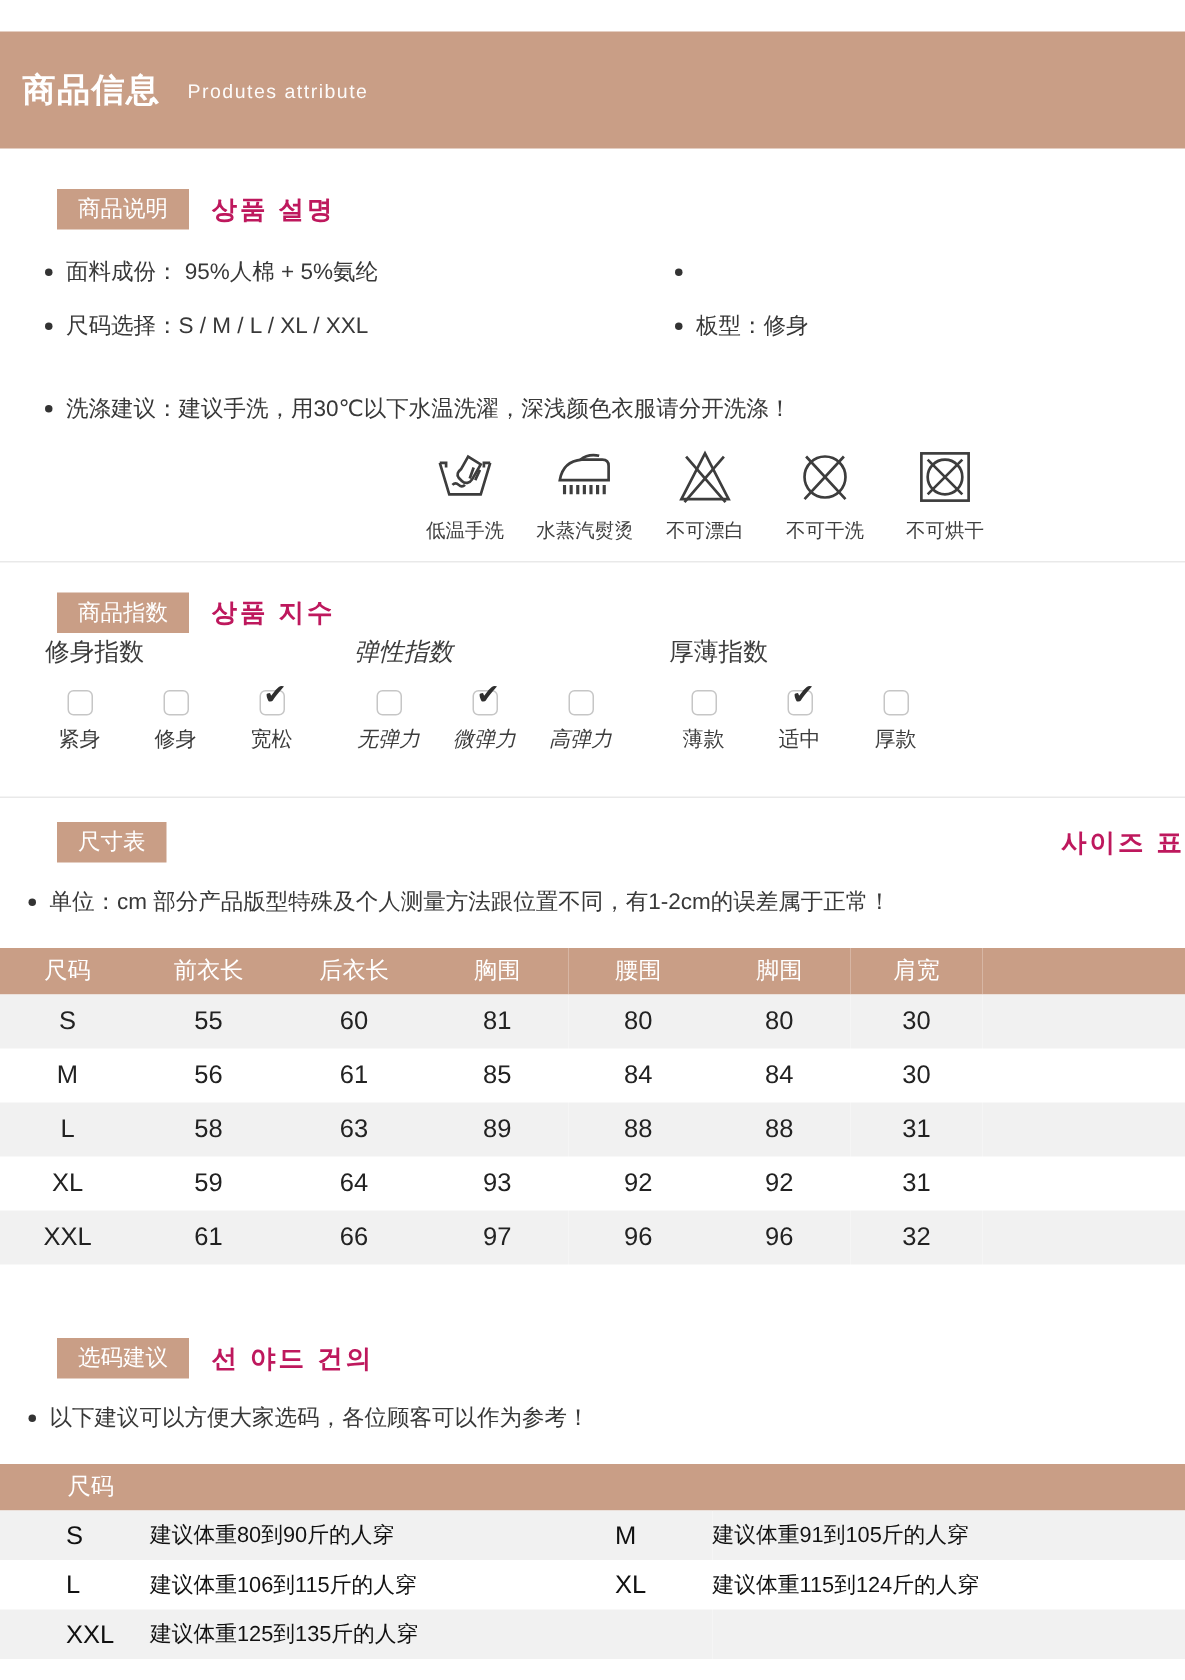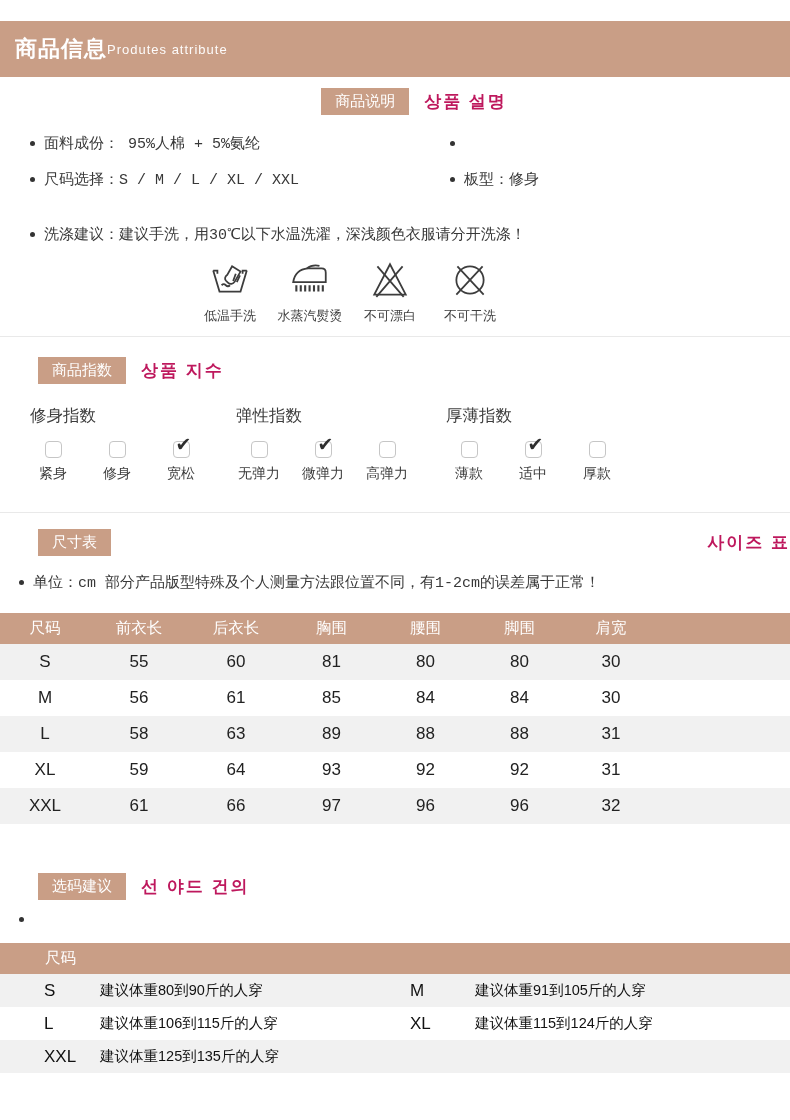--- a/index.html
+++ b/index.html
@@ -10,55 +10,55 @@
   }
   *{margin:0;padding:0;box-sizing:border-box;}
   html,body{background:#fff;}
   body{
     width:790px;height:1120px;overflow:hidden;position:relative;
     font-family:"Liberation Sans","DejaVu Sans",sans-serif;color:var(--text);
   }
   
   .top-gap{height:21px;}
   .banner{
-    height:56px;background:var(--accent);display:flex;align-items:center;
-    padding-left:15px;color:#fff;
+    height:78px;background:var(--accent);display:flex;align-items:center;
+    padding-left:15px;gap:18px;color:#fff;
   }
   .banner .cn{font-size:22px;font-weight:bold;letter-spacing:1px;}
   .banner .en{font-size:13px;font-weight:normal;letter-spacing:1px;opacity:.97;}
   
   .sec-head{display:flex;align-items:center;padding-left:38px;}
   .badge{
     background:var(--accent);color:#fff;font-size:15px;
     padding:4px 14px;display:inline-block;
   }
   .kor{font-size:17px;font-weight:bold;color:#be185d;margin-left:15px;letter-spacing:2px;}
   
-  .bullet{display:flex;align-items:center;font-size:15px;color:#383838;font-family:Liberation Mono, monospace;}
+  .bullet{display:flex;align-items:center;font-size:15px;color:#383838;}
   .dot{width:5px;height:5px;border-radius:50%;background:#333;margin-right:9px;flex:0 0 auto;}
   .desc-grid{
     display:grid;grid-template-columns:420px 1fr;row-gap:17px;
     padding-left:30px;margin-top:19px;
   }
   .wash-row{padding-left:30px;margin-top:36px;}
   
   .care-row{
-    margin-left:190px;width:480px;display:flex;justify-content:flex-start;
+    margin-left:190px;width:480px;display:flex;justify-content:flex-end;
     margin-top:15px;
   }
   .care{display:flex;flex-direction:column;align-items:center;gap:6px;width:80px;}
   .care svg{display:block;}
   .care .lbl{font-size:13px;color:#3f3f3f;white-space:nowrap;}
   
   .divider{border-top:1px solid #e9e9e9;margin-top:11px;}
   .divider2{border-top:1px solid #e9e9e9;margin-top:29px;}
   
-  .idx-row{display:flex;padding-left:30px;margin-top:21px;}
+  .idx-row{display:flex;padding-left:30px;margin-top:2px;}
   .idx-group .g-title{font-size:16.5px;color:#3d3d3d;margin-bottom:14px;}
-  .g1{width:206px;}.g2{width:210px;}.g3{width:205px;}.g4{flex:1;}
+  .g1{width:206px;}.g2{width:210px;font-style:italic;}.g3{width:205px;}.g4{flex:1;}
   .opts{display:flex;gap:18px;}
   .opt{display:flex;flex-direction:column;align-items:center;gap:7px;min-width:46px;}
   .g4 .opt{min-width:50px;}
   .cb{
     position:relative;width:17px;height:17px;border:1px solid #c6c6c6;
     border-radius:4px;background:#fff;display:inline-block;cursor:pointer;
   }
   .cb.checked::after{
     content:"✔";position:absolute;top:-9px;left:2px;
     font-size:19px;font-weight:bold;color:#2e2e2e;
@@ -75,21 +75,21 @@
   .size-table tr.alt{background:var(--row-alt);}
   
   .advice-table{width:100%;border-collapse:collapse;table-layout:fixed;margin-top:21px;}
   .advice-table th{
     background:var(--accent);color:#fff;font-weight:normal;font-size:15.5px;
     height:31px;text-align:left;padding-left:45px;
   }
   .advice-table td{height:33px;font-size:14.5px;color:#111;text-align:left;}
   .advice-table td.sz{font-size:17px;padding-left:44px;}
   .advice-table tr.alt{background:var(--row-alt);}
-  .mt-desc{margin-top:11px;justify-content:center;}
+  .mt-desc{margin-top:27px;}
   .mt-idx{margin-top:20px;}
   .mt-size{margin-top:16px;justify-content:space-between;}
   .mt-adv{margin-top:49px;}
 </style>
 </head>
 <body>
 
 <div class="top-gap"></div>
 
 <div class="banner">
@@ -158,20 +158,30 @@
     <span class="lbl">不可漂白</span>
   </div>
   <div class="care">
     <svg width="42" height="42" viewBox="0 0 40 40">
       <g fill="none" stroke="#3d3d3d" stroke-width="1.7">
         <circle cx="20" cy="20" r="13"></circle>
         <path d="M8 7 L33 34 M32 7 L7 34"></path>
       </g>
     </svg>
     <span class="lbl">不可干洗</span>
+  </div>
+  <div class="care">
+    <svg width="42" height="42" viewBox="0 0 40 40">
+      <g fill="none" stroke="#3d3d3d" stroke-width="1.7">
+        <rect x="5" y="5" width="30" height="30"></rect>
+        <circle cx="20" cy="20" r="11"></circle>
+        <path d="M9 9 L31 31 M31 9 L9 31"></path>
+      </g>
+    </svg>
+    <span class="lbl">不可烘干</span>
   </div>
 </div>
 
 <div class="divider"></div>
 
 <div class="sec-head mt-idx">
   <span class="badge">商品指数</span>
   <span class="kor">상품 지수</span>
 </div>
 
@@ -318,20 +328,21 @@
   </tbody>
 </table>
 
 <div class="sec-head mt-adv">
   <span class="badge">选码建议</span>
   <span class="kor">선 야드 건의</span>
 </div>
 
 <div class="bullet note-row">
   <span class="dot"></span>
+  <span>以下建议可以方便大家选码，各位顾客可以作为参考！</span>
 </div>
 
 <table class="advice-table">
   <colgroup>
     <col style="width:100px">
       <col style="width:310px">
       <col style="width:65px">
       <col>
   </colgroup>
   <thead>

